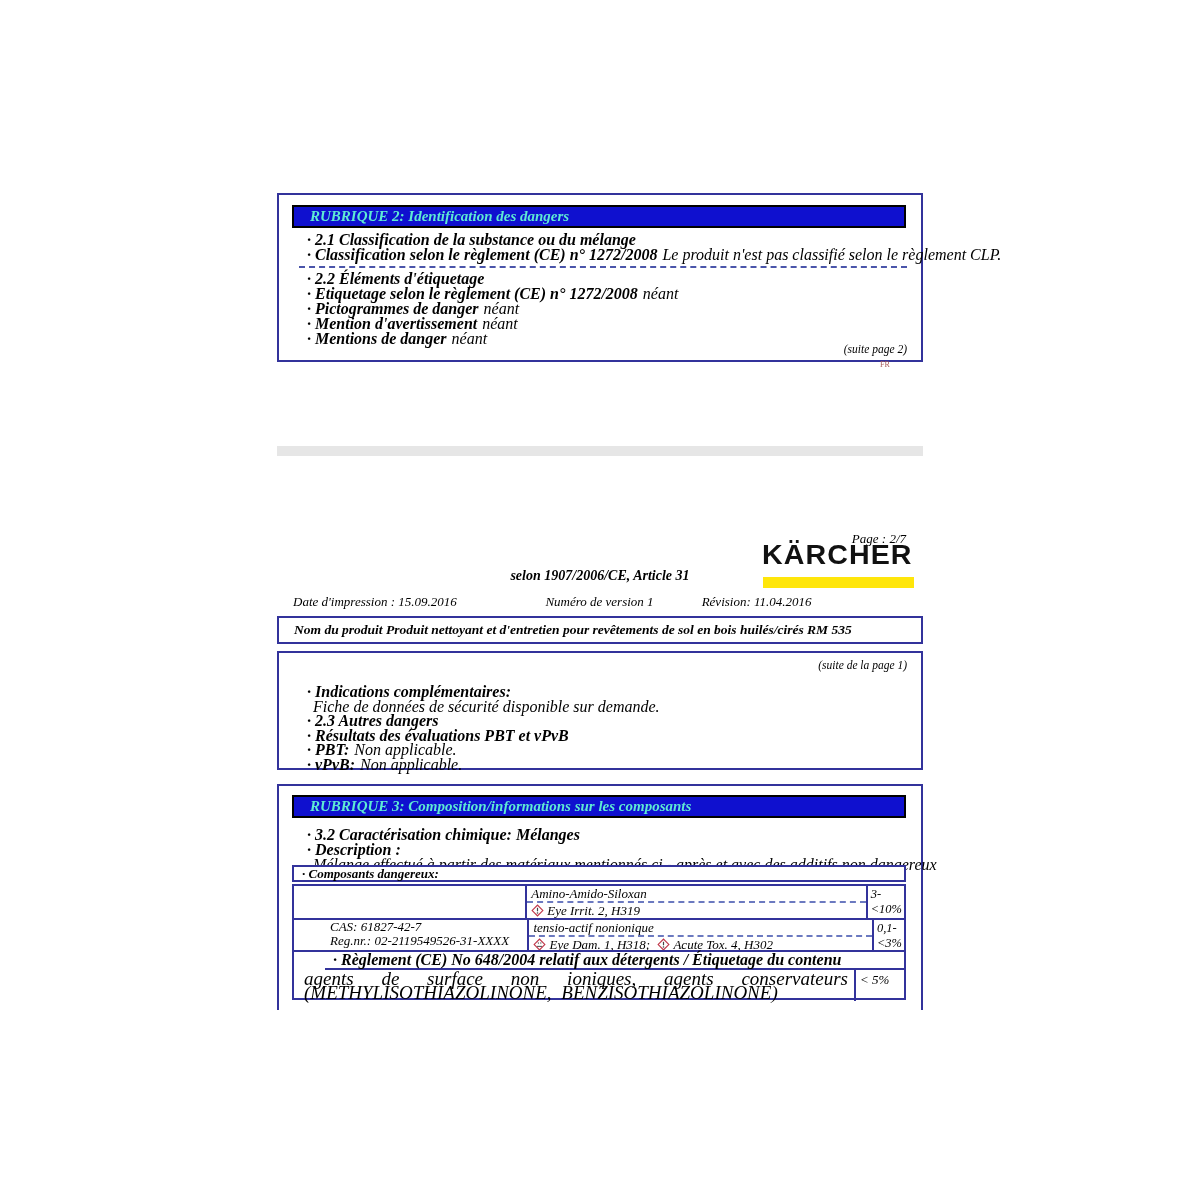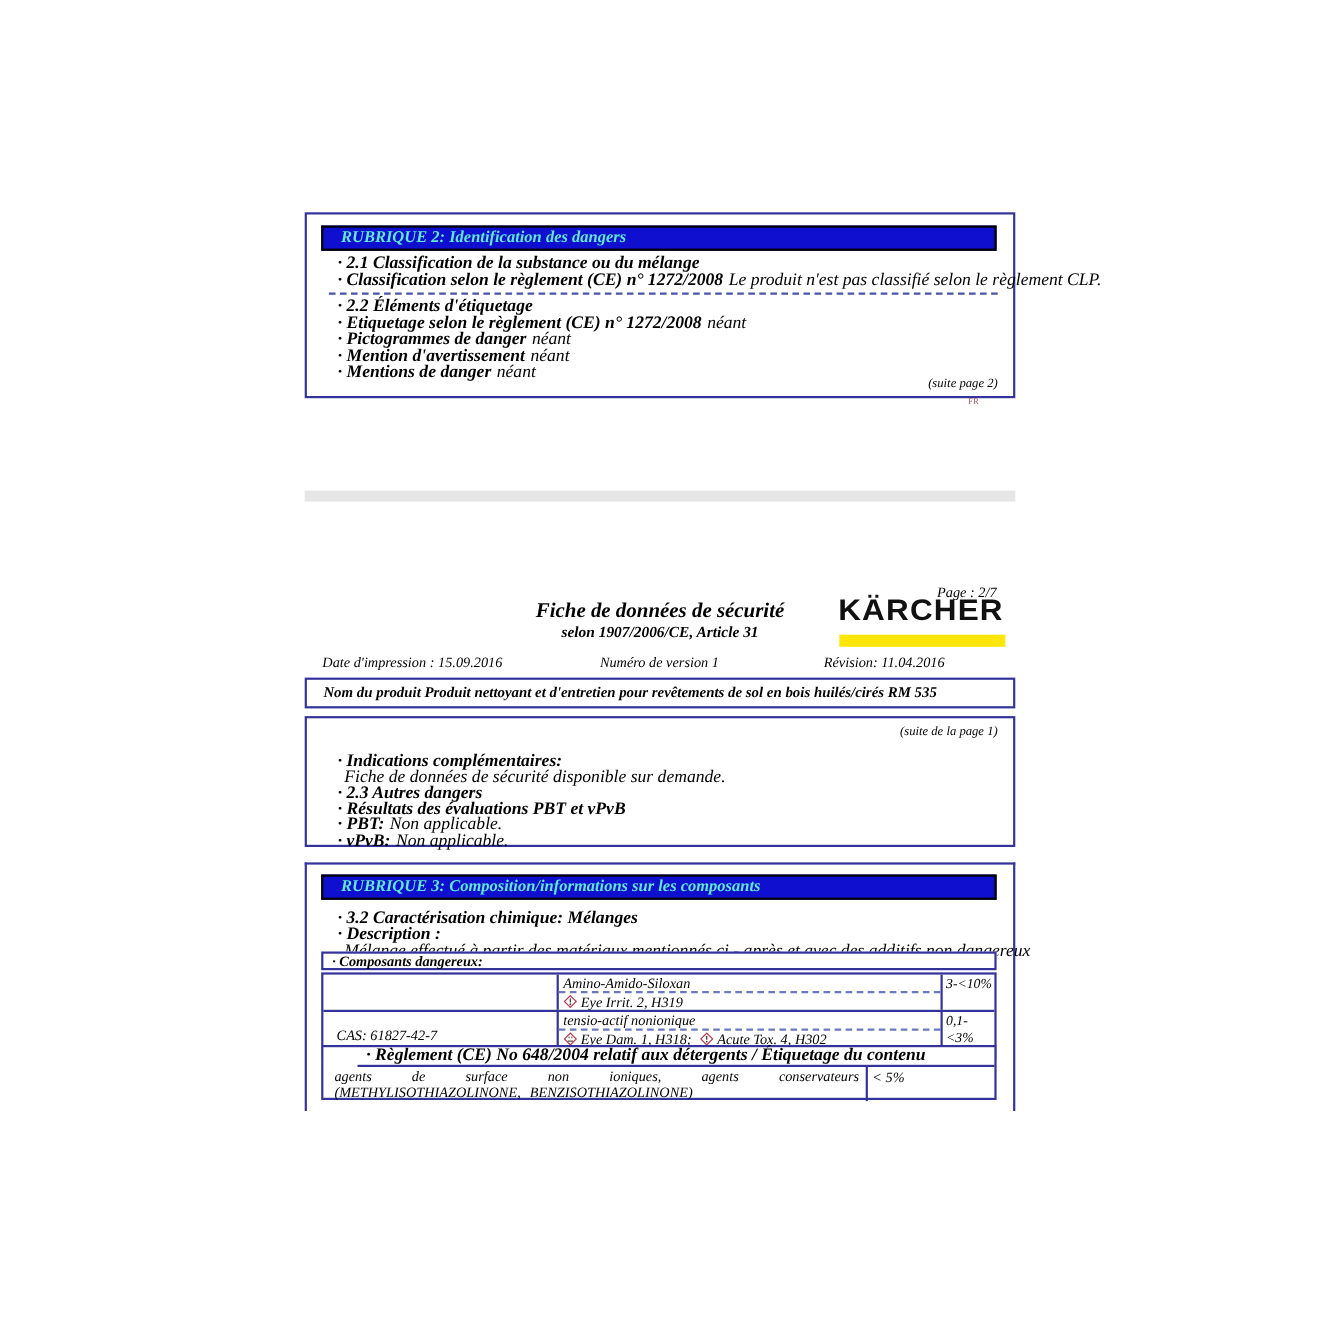--- a/index.html
+++ b/index.html
@@ -15,27 +15,27 @@
   .suite{position:absolute;font-size:11.5px;color:#000;}
   .graybar{position:absolute;left:277px;top:446px;width:646px;height:10px;background:#e6e6e6;}
   .hdr-center{position:absolute;left:350px;width:500px;text-align:center;}
   .brand{position:absolute;left:762px;top:542px;font-family:"Liberation Sans","DejaVu Sans",sans-serif;
          font-style:normal;font-weight:bold;font-size:27px;letter-spacing:1px;color:#111;
          transform:scaleX(1.06);transform-origin:left top;line-height:27px;}
   .brandbar{position:absolute;left:763px;top:577px;width:151px;height:11px;background:#ffe60a;}
   .daterow{position:absolute;left:277px;top:594px;width:646px;display:flex;font-size:13px;}
   .daterow .dl{flex:1;padding-left:16px;text-align:left;}
   .daterow .dc{flex:1;text-align:center;}
-  .daterow .dr{flex:1;padding-right:17px;text-align:center;}
+  .daterow .dr{flex:1;padding-right:17px;text-align:left;}
   .subbox{position:absolute;box-sizing:border-box;border:2px solid #33339b;background:#fff;}
   .tbl{position:absolute;left:292px;top:884px;width:614px;box-sizing:border-box;border:2px solid #33339b;}
   .trow{display:flex;box-sizing:border-box;}
   .trow + .trow{border-top:2px solid #33339b;}
-  .tc1{width:214px;box-sizing:border-box;border-right:2px solid #33339b;padding:14px 4px 1px 12px;
-       font-size:13px;line-height:13.5px;}
+  .tc1{width:214px;box-sizing:border-box;border-right:2px solid #33339b;padding:0 4px 1px 12px;
+       font-size:13px;line-height:13.5px;margin-left:24px;}
   .tc2{width:349px;box-sizing:border-box;border-right:2px solid #33339b;font-size:13px;}
   .tc3{flex:1;box-sizing:border-box;padding:1px 2px 0 3px;font-size:12.5px;}
   .nameline{padding:1px 0 0 4px;line-height:13px;height:14px;}
   .hazline{border-top:2px dashed #6b79c0;padding:1px 0 1px 4px;line-height:13px;height:13px;white-space:nowrap;}
   .ghs{display:inline-block;vertical-align:-2px;margin-right:3px;}
   .fr-marker{position:absolute;left:880px;top:360px;font-size:8px;color:#a85a5a;font-style:normal;
              font-family:"Liberation Serif",serif;}
   .justif{text-align:justify;}
 </style>
 </head>
@@ -71,21 +71,20 @@
         <span class="b">· Mentions de danger</span><span class="v">néant</span>
       </div>
     </div>
     <div class="suite" style="right:14px;bottom:5px;">(suite page 2)</div>
   </div>
   <div class="fr-marker">FR</div>
 
   <div class="graybar"></div>
 
   <div class="suite" style="left:700px;top:531px;width:206px;text-align:right;font-size:13px;">Page : 2/7</div>
-  <div class="hdr-center" style="top:545px;font-size:19px;font-weight:bold;">Fiche de données de sécurité</div>
   <div class="hdr-center" style="top:568px;font-size:14px;font-weight:bold;">selon 1907/2006/CE, Article 31</div>
   <div class="brand">KÄRCHER</div>
   <div class="brandbar"></div>
   <div class="daterow">
     <span class="dl">Date d'impression : 15.09.2016</span>
     <span class="dc">Numéro de version 1</span>
     <span class="dr">Révision: 11.04.2016</span>
   </div>
 
   <div class="navybox" style="left:277px;top:616px;width:646px;height:28px;">
@@ -175,20 +174,20 @@
       </div>
       <div class="tc3">
         <span>0,1-&lt;3%</span>
       </div>
     </div>
   </div>
 
   <div class="subbox" style="left:292px;top:950px;width:614px;height:50px;">
     <div class="line b" style="padding:1px 0 0 8px;line-height:14px;border-bottom:2px solid #33339b;height:15px;margin-left:31px;">· Règlement (CE) No 648/2004 relatif aux détergents / Étiquetage du contenu</div>
     <div style="display:flex;height:31px;">
-      <div class="justif" style="width:495px;box-sizing:border-box;border-right:2px solid #33339b;padding:2px 6px 0 10px;font-size:13px;line-height:14px;word-spacing:5px;">agents de surface non ioniques, agents conservateurs (METHYLISOTHIAZOLINONE, BENZISOTHIAZOLINONE)</div>
+      <div class="justif" style="width:562px;box-sizing:border-box;border-right:2px solid #33339b;padding:2px 6px 0 10px;font-size:19px;line-height:14px;word-spacing:5px;">agents de surface non ioniques, agents conservateurs (METHYLISOTHIAZOLINONE, BENZISOTHIAZOLINONE)</div>
       <div style="flex:1;padding:2px 0 0 4px;font-size:13px;">
         <span>&lt; 5%</span>
       </div>
     </div>
   </div>
 
 </div>
 
 </body></html>

